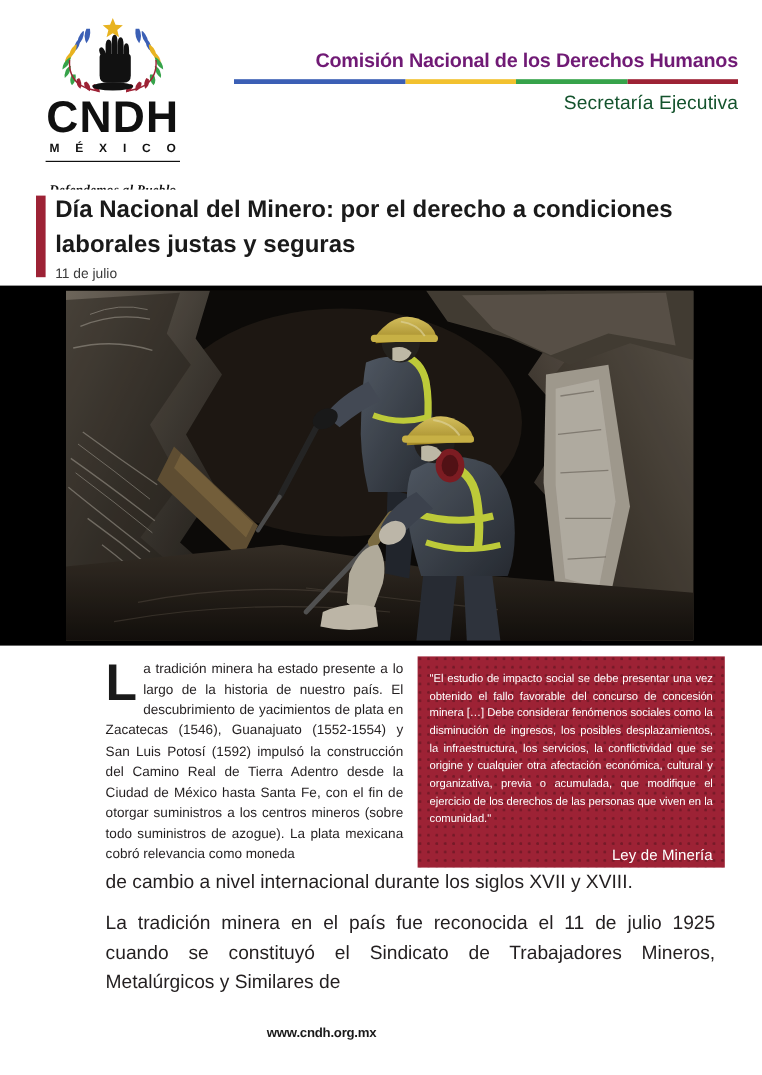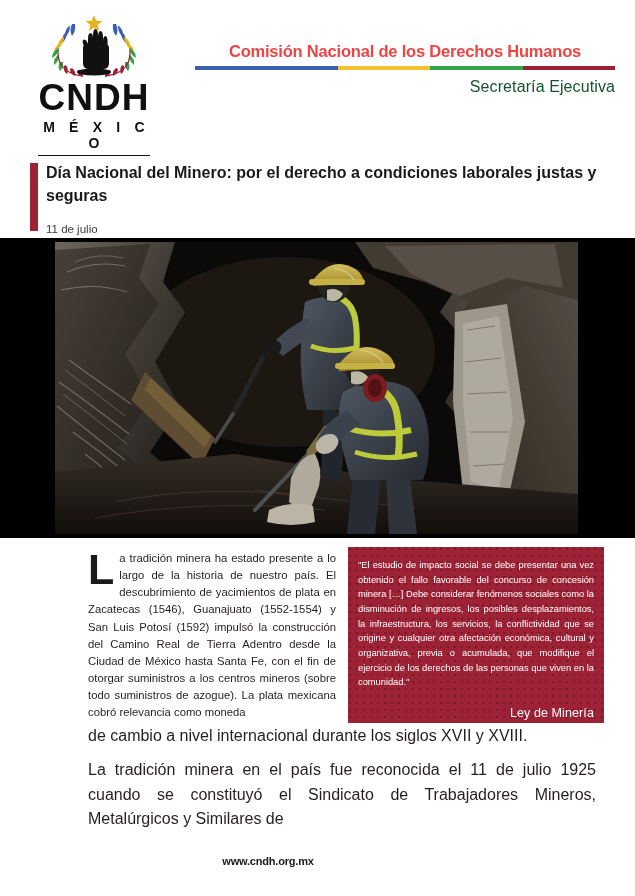--- a/index.html
+++ b/index.html
@@ -40,21 +40,21 @@
     font-weight: bold;
     font-size: 37px;
     letter-spacing: 1px;
     line-height: 1;
     color: #101010;
     margin-top: 1px;
   }
   .logo-mexico {
     font-family: "Liberation Sans", sans-serif;
     font-weight: bold;
-    font-size: 14px;
+    font-size: 10px;
     letter-spacing: 5.2px;
     color: #101010;
     margin-top: 3px;
     padding-left: 5px;
   }
   .logo-rule {
     border-top: 1px solid #101010;
     margin: 4px 2px 0 2px;
   }
   .logo-tagline {
@@ -72,23 +72,22 @@
     left: 195px;
     right: 20px;
     top: 42px;
     text-align: right;
   }
   .org-name {
     font-family: "Liberation Sans", sans-serif;
     font-weight: bold;
     font-size: 16.5px;
     letter-spacing: -0.2px;
-    color: #ef4444;
+    color: #701a75;
     white-space: nowrap;
-    text-align: center;
   }
   .rule-bar {
     display: flex;
     height: 4px;
     margin-top: 5px;
     width: 100%;
   }
   .rule-bar span { display: block; height: 100%; }
 
   .org-sub {
@@ -117,21 +116,21 @@
     height: 68px;
     background: #9d2235;
   }
   .title-text {
     position: absolute;
     left: 46px;
     top: 3px;
     right: 22px;
     font-family: "Liberation Sans", sans-serif;
     font-weight: bold;
-    font-size: 16px;
+    font-size: 20px;
     line-height: 1.45;
     color: #1a1a1a;
   }
   .title-date {
     position: absolute;
     left: 46px;
     top: 52px;
     font-family: "Liberation Sans", sans-serif;
     font-size: 11.5px;
     color: #3a3a3a;

